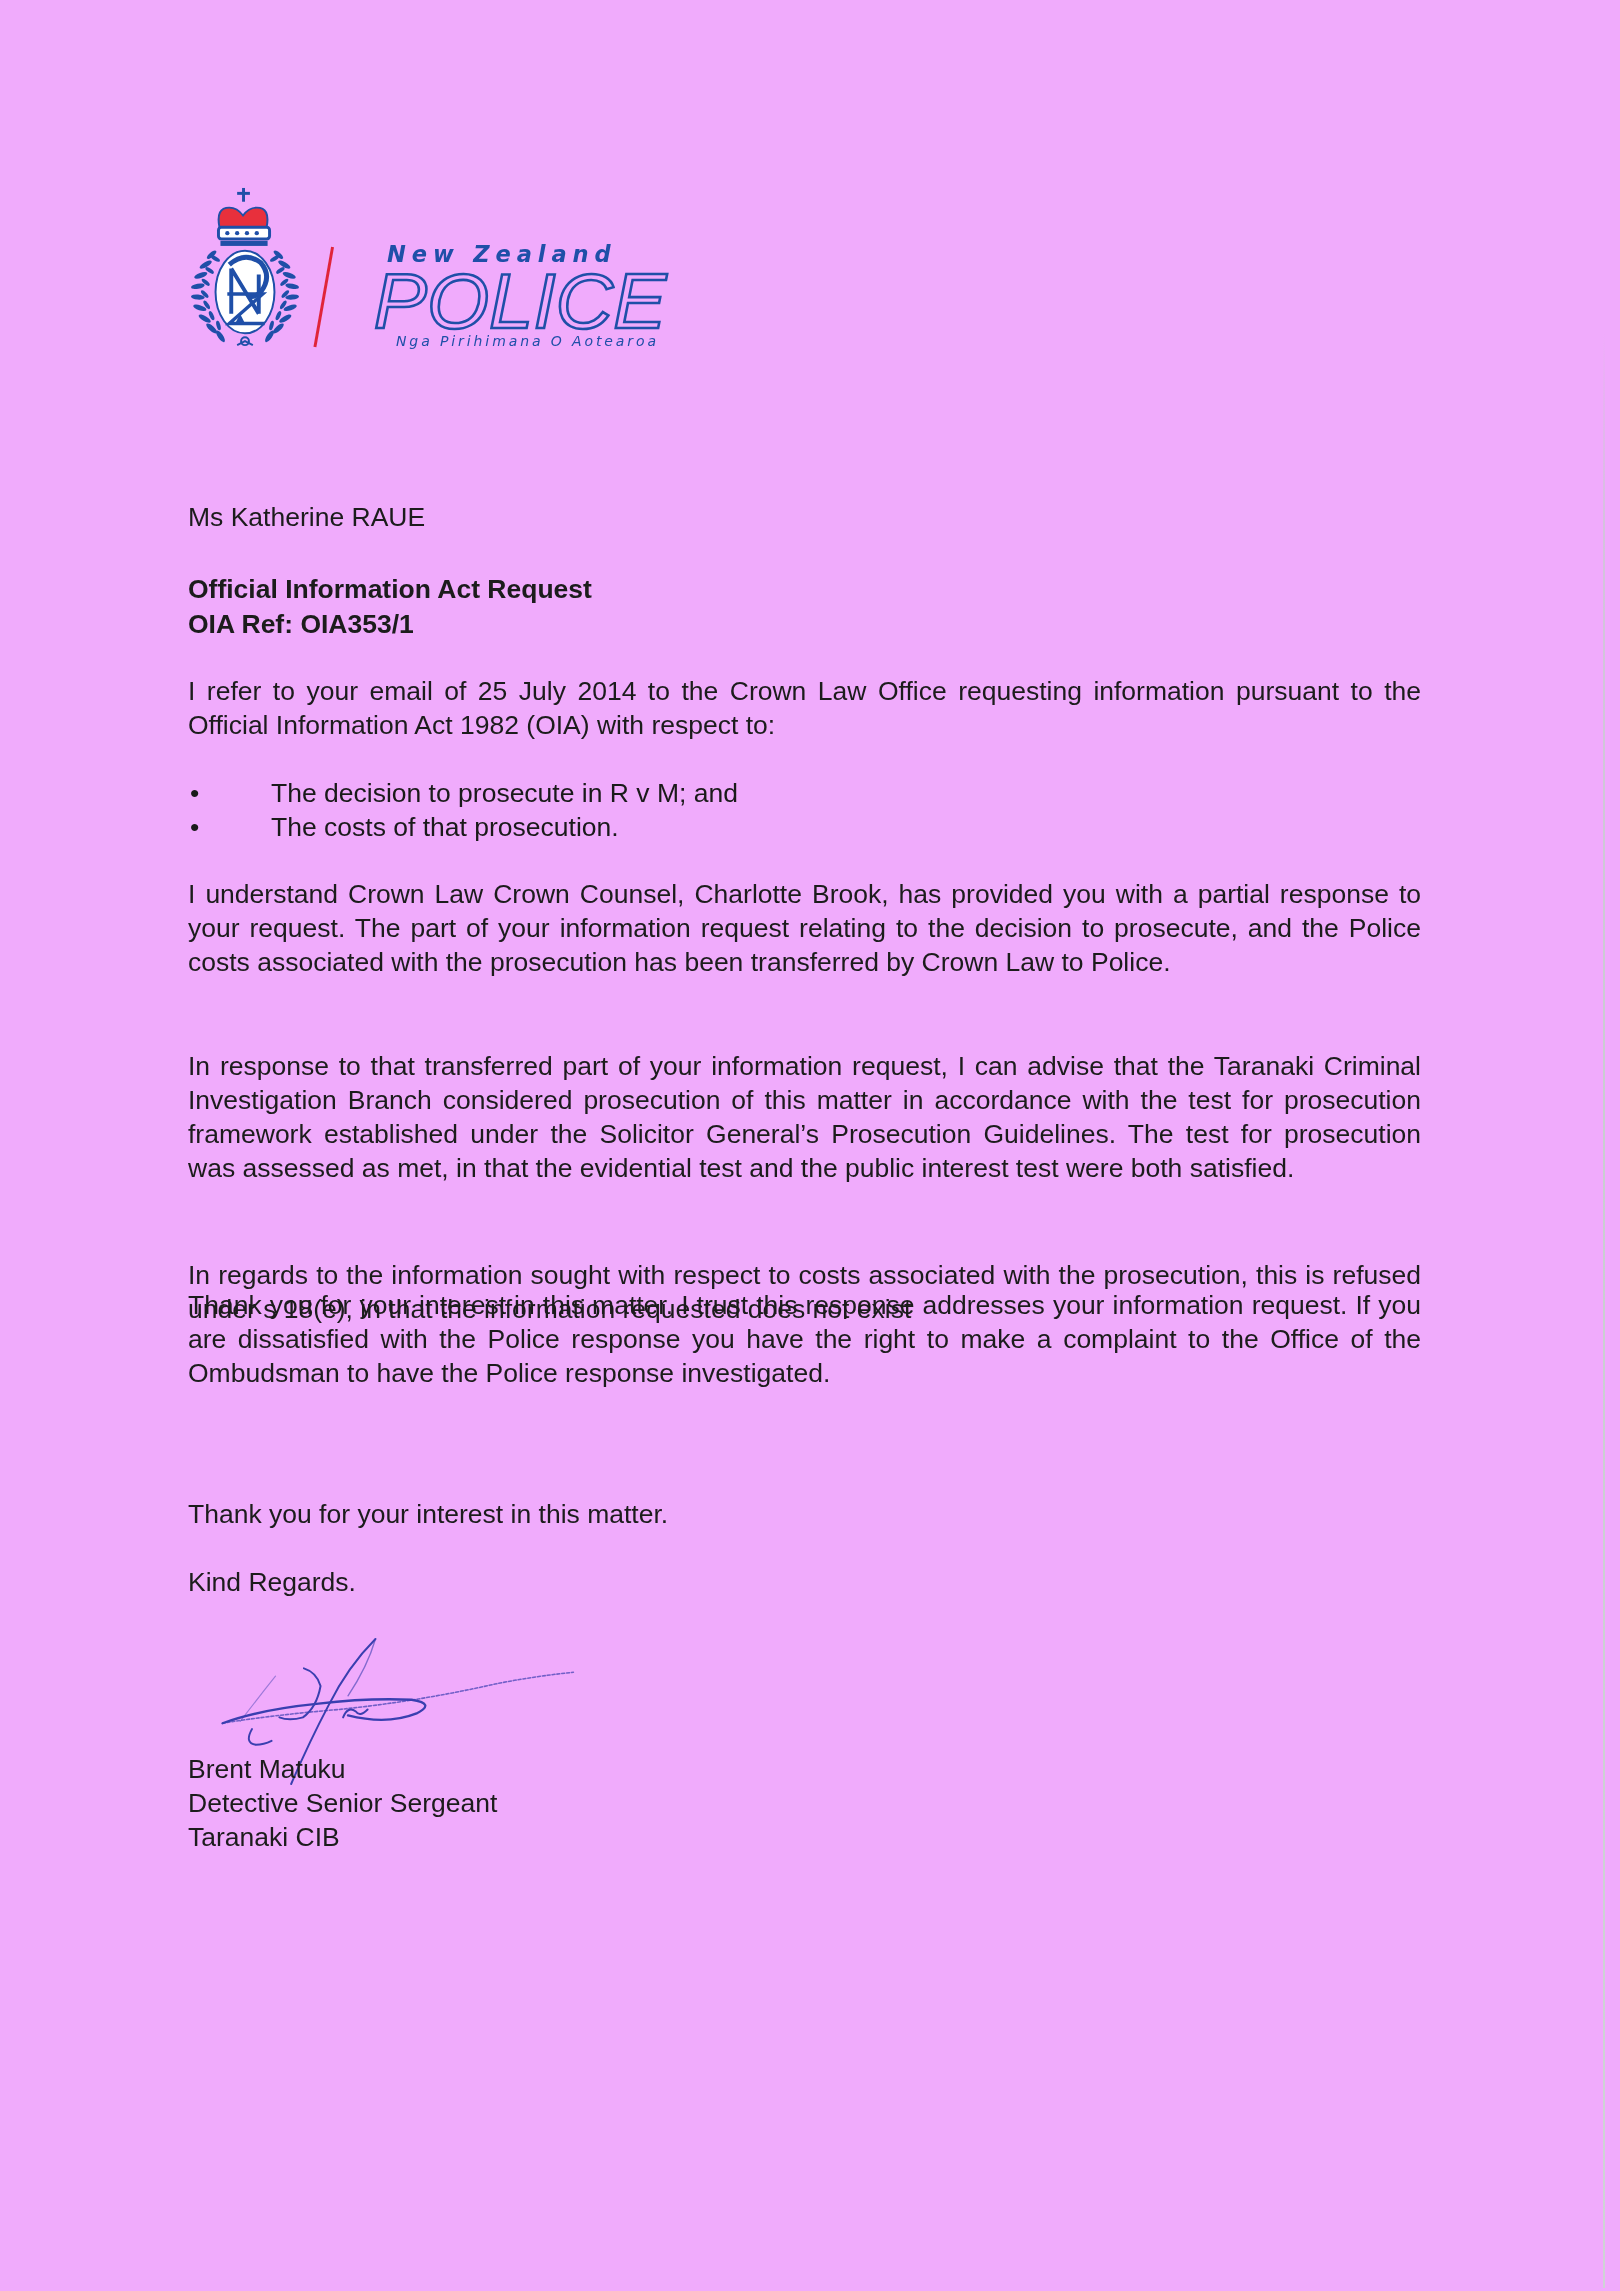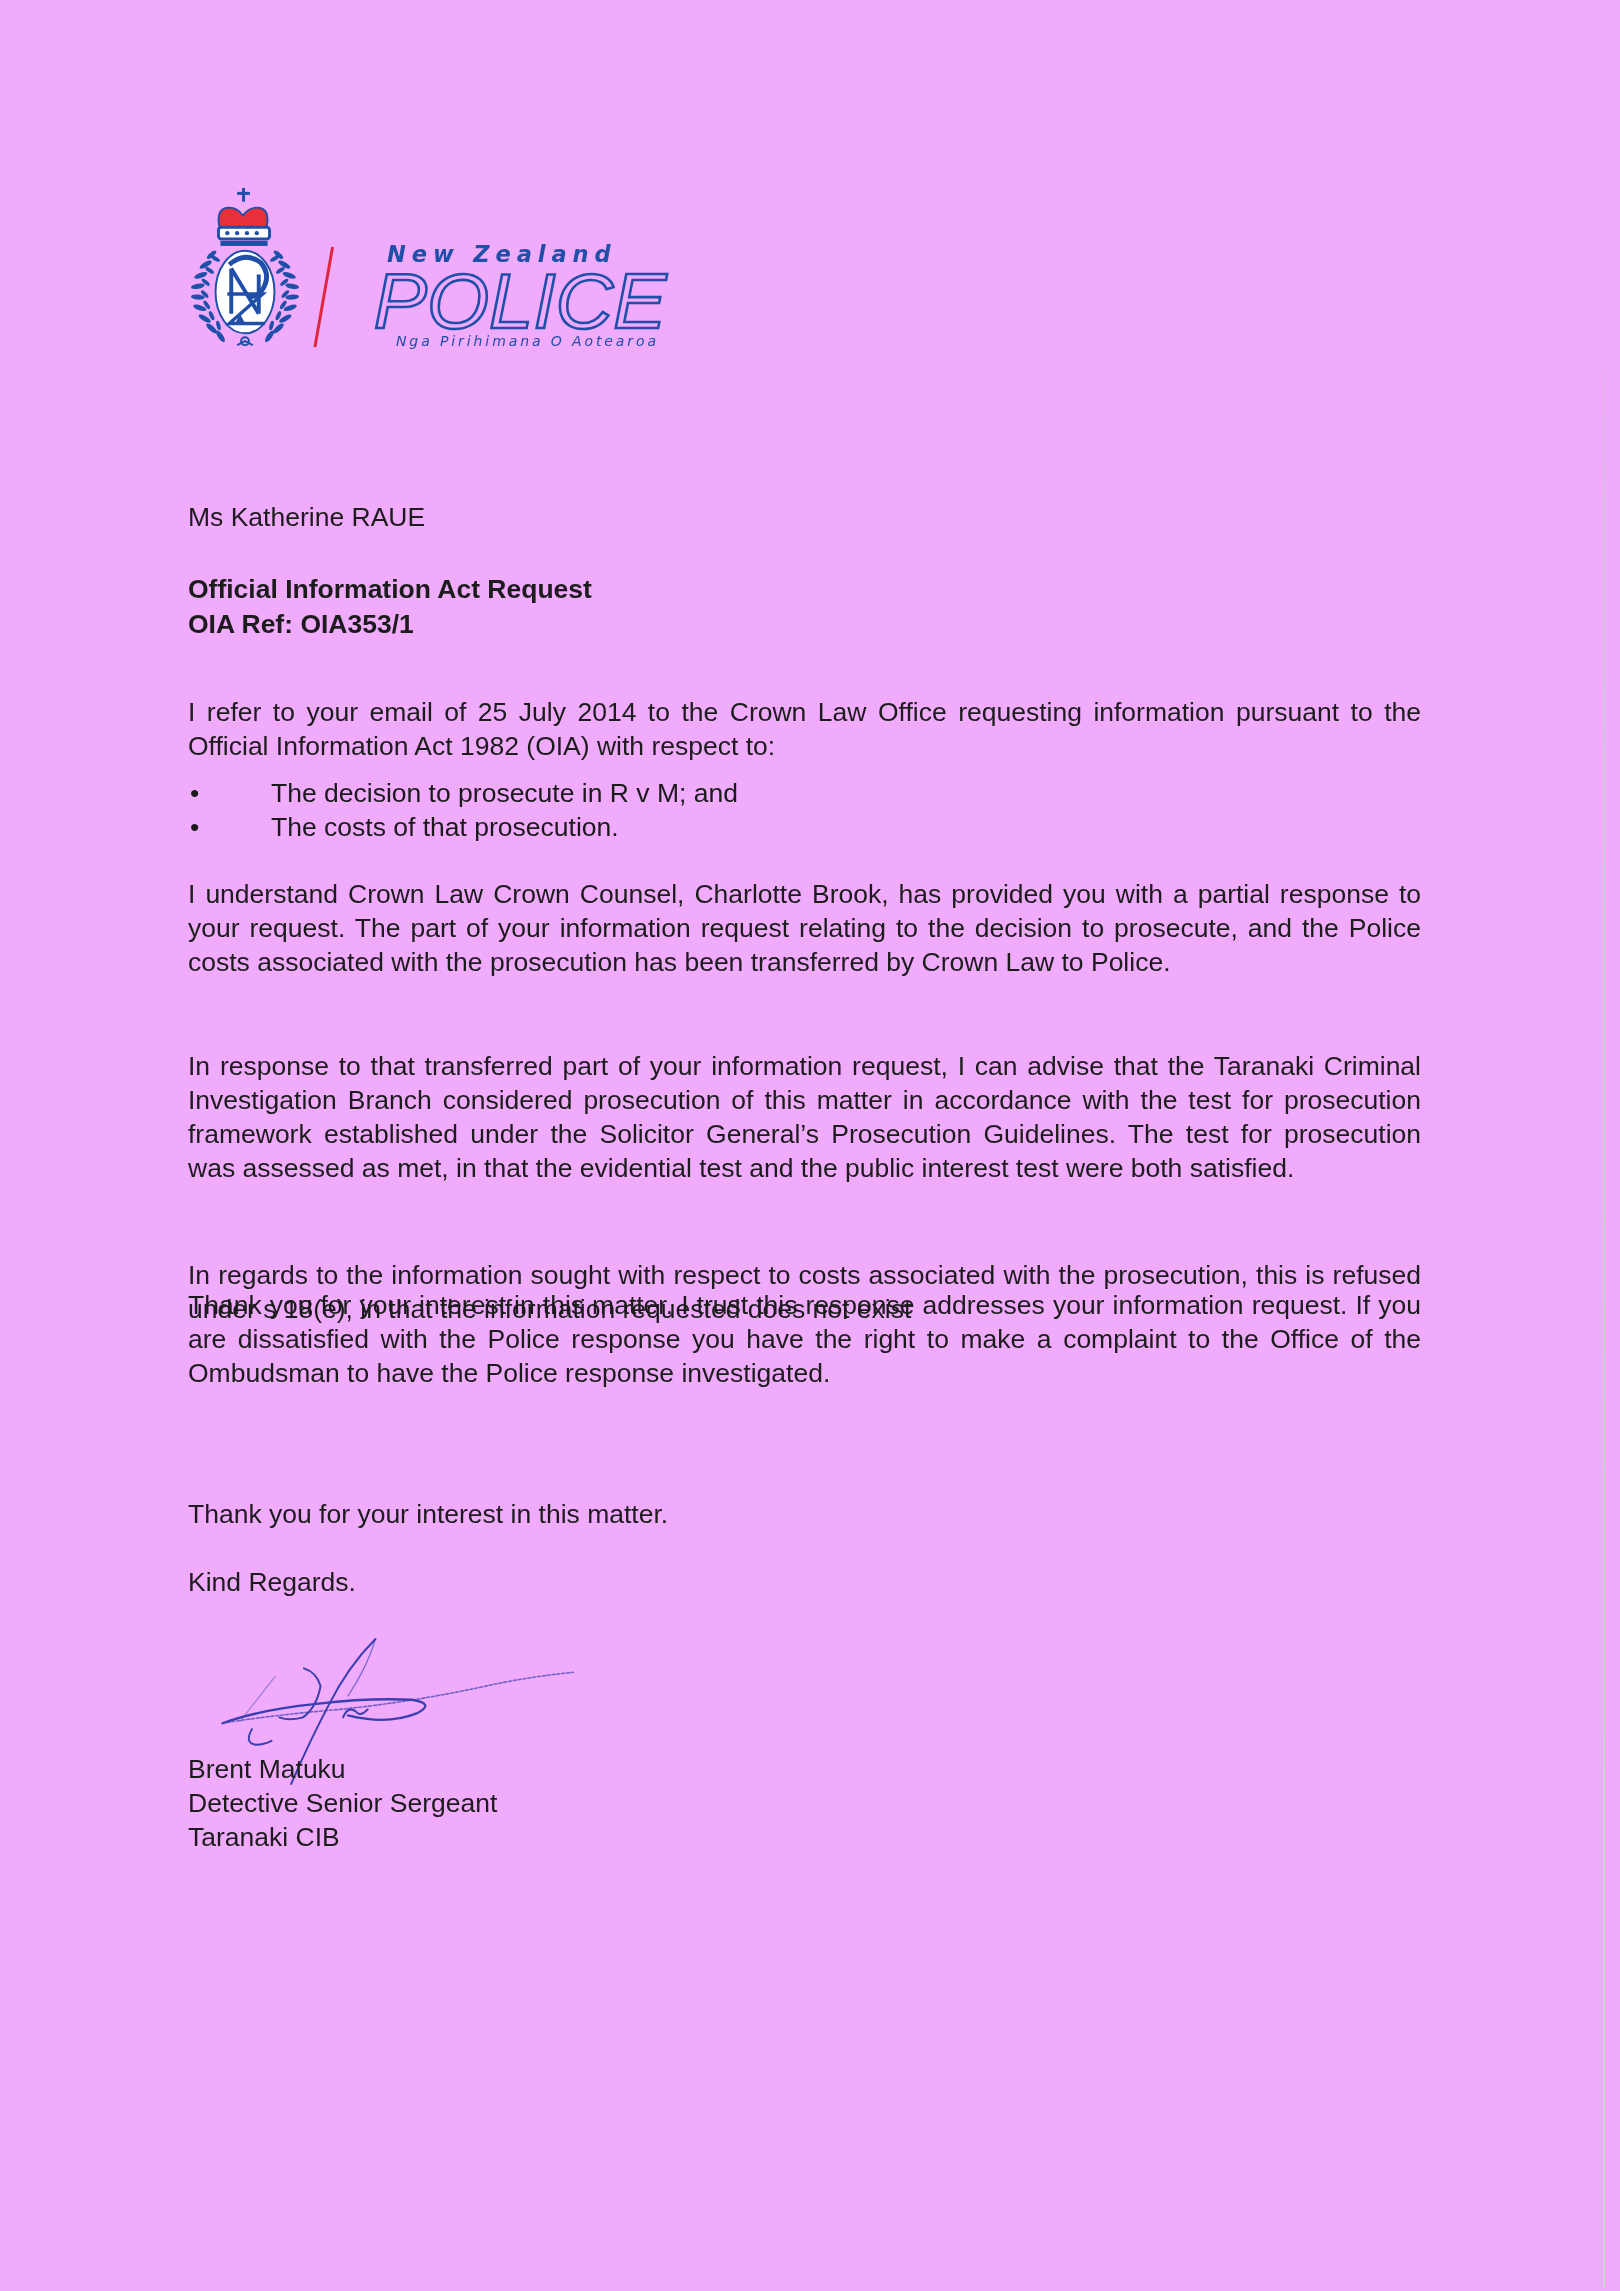--- a/index.html
+++ b/index.html
@@ -194,21 +194,21 @@
 
     <div class="brand-maori">Nga Pirihimana O Aotearoa</div>
   </div>
 
 
   <div class="text" style="top:500px;">Ms Katherine RAUE</div>
 
   <div class="text bold" style="top:572px;">Official Information Act Request</div>
   <div class="text bold" style="top:607px;">OIA Ref: OIA353/1</div>
 
-  <div class="text justify" style="top:674px;margin-top:21px;">I refer to your email of 25 July 2014 to the Crown Law Office requesting information pursuant to the Official Information Act 1982 (OIA) with respect to:</div>
+  <div class="text justify" style="top:674px;">I refer to your email of 25 July 2014 to the Crown Law Office requesting information pursuant to the Official Information Act 1982 (OIA) with respect to:</div>
 
   <ul class="bullet-list" style="top:776px;">
     <li>
       <span class="dot">•</span>
       <span>The decision to prosecute in R v M; and</span>
     </li>
     <li>
       <span class="dot">•</span>
       <span>The costs of that prosecution.</span>
     </li>

